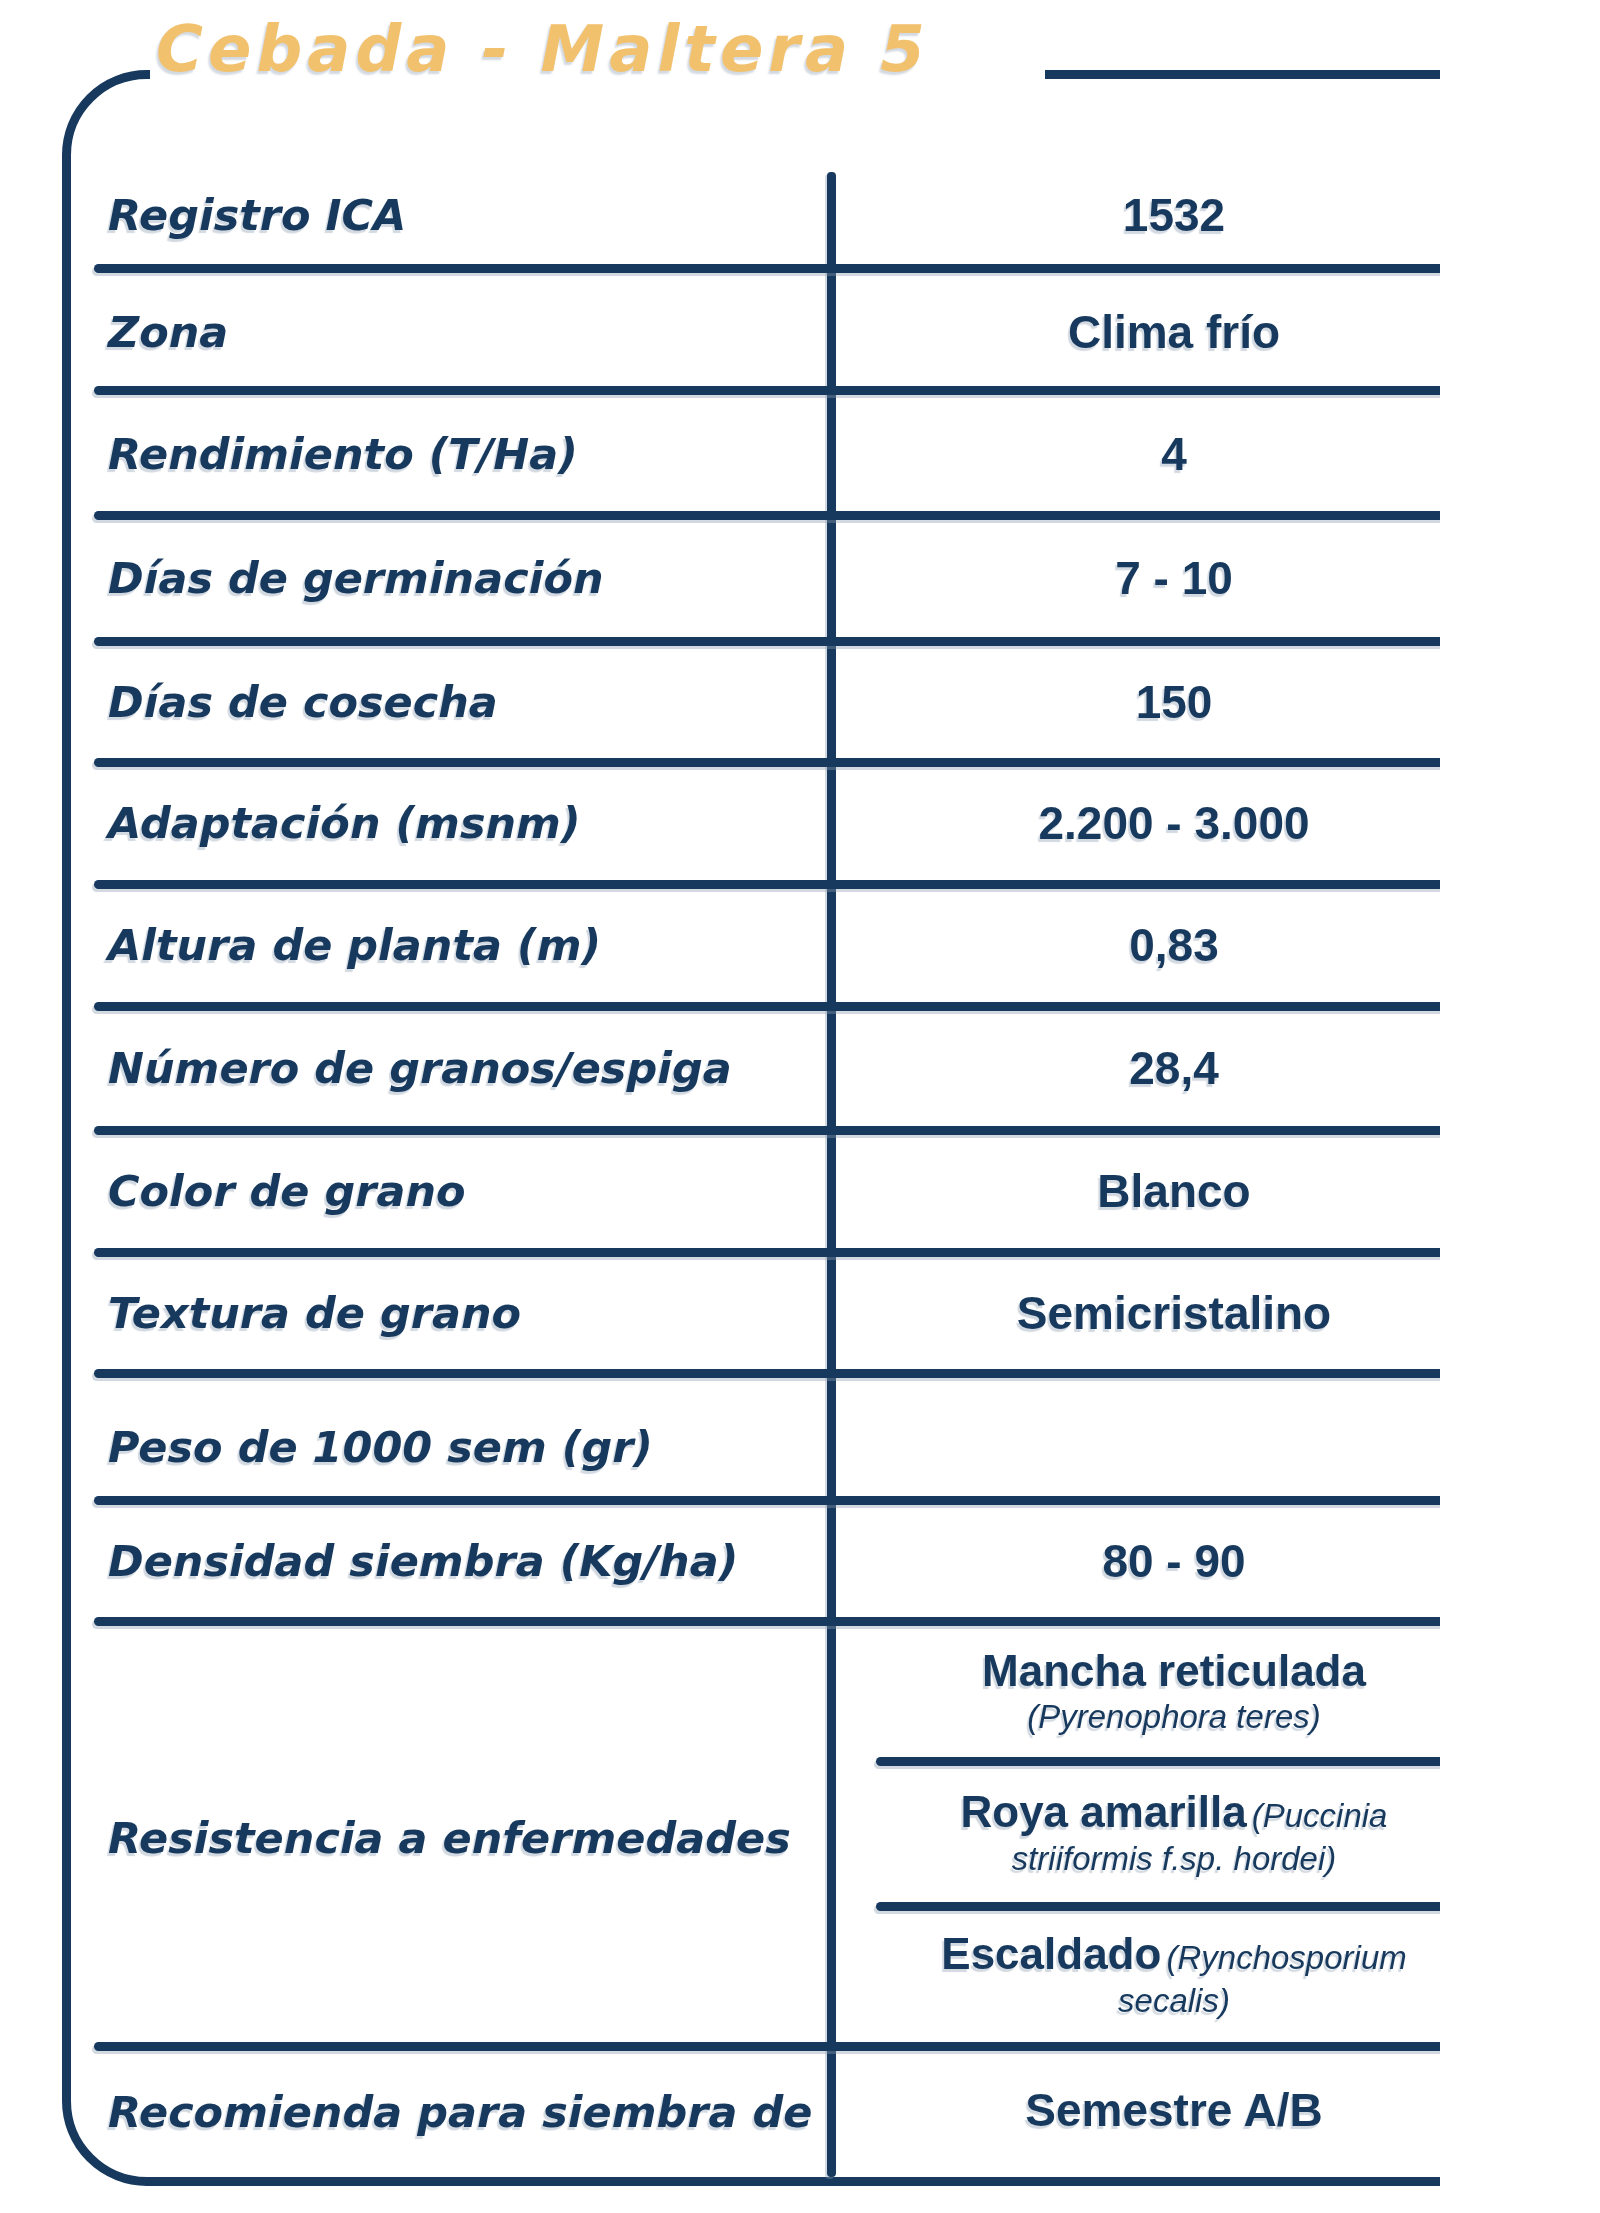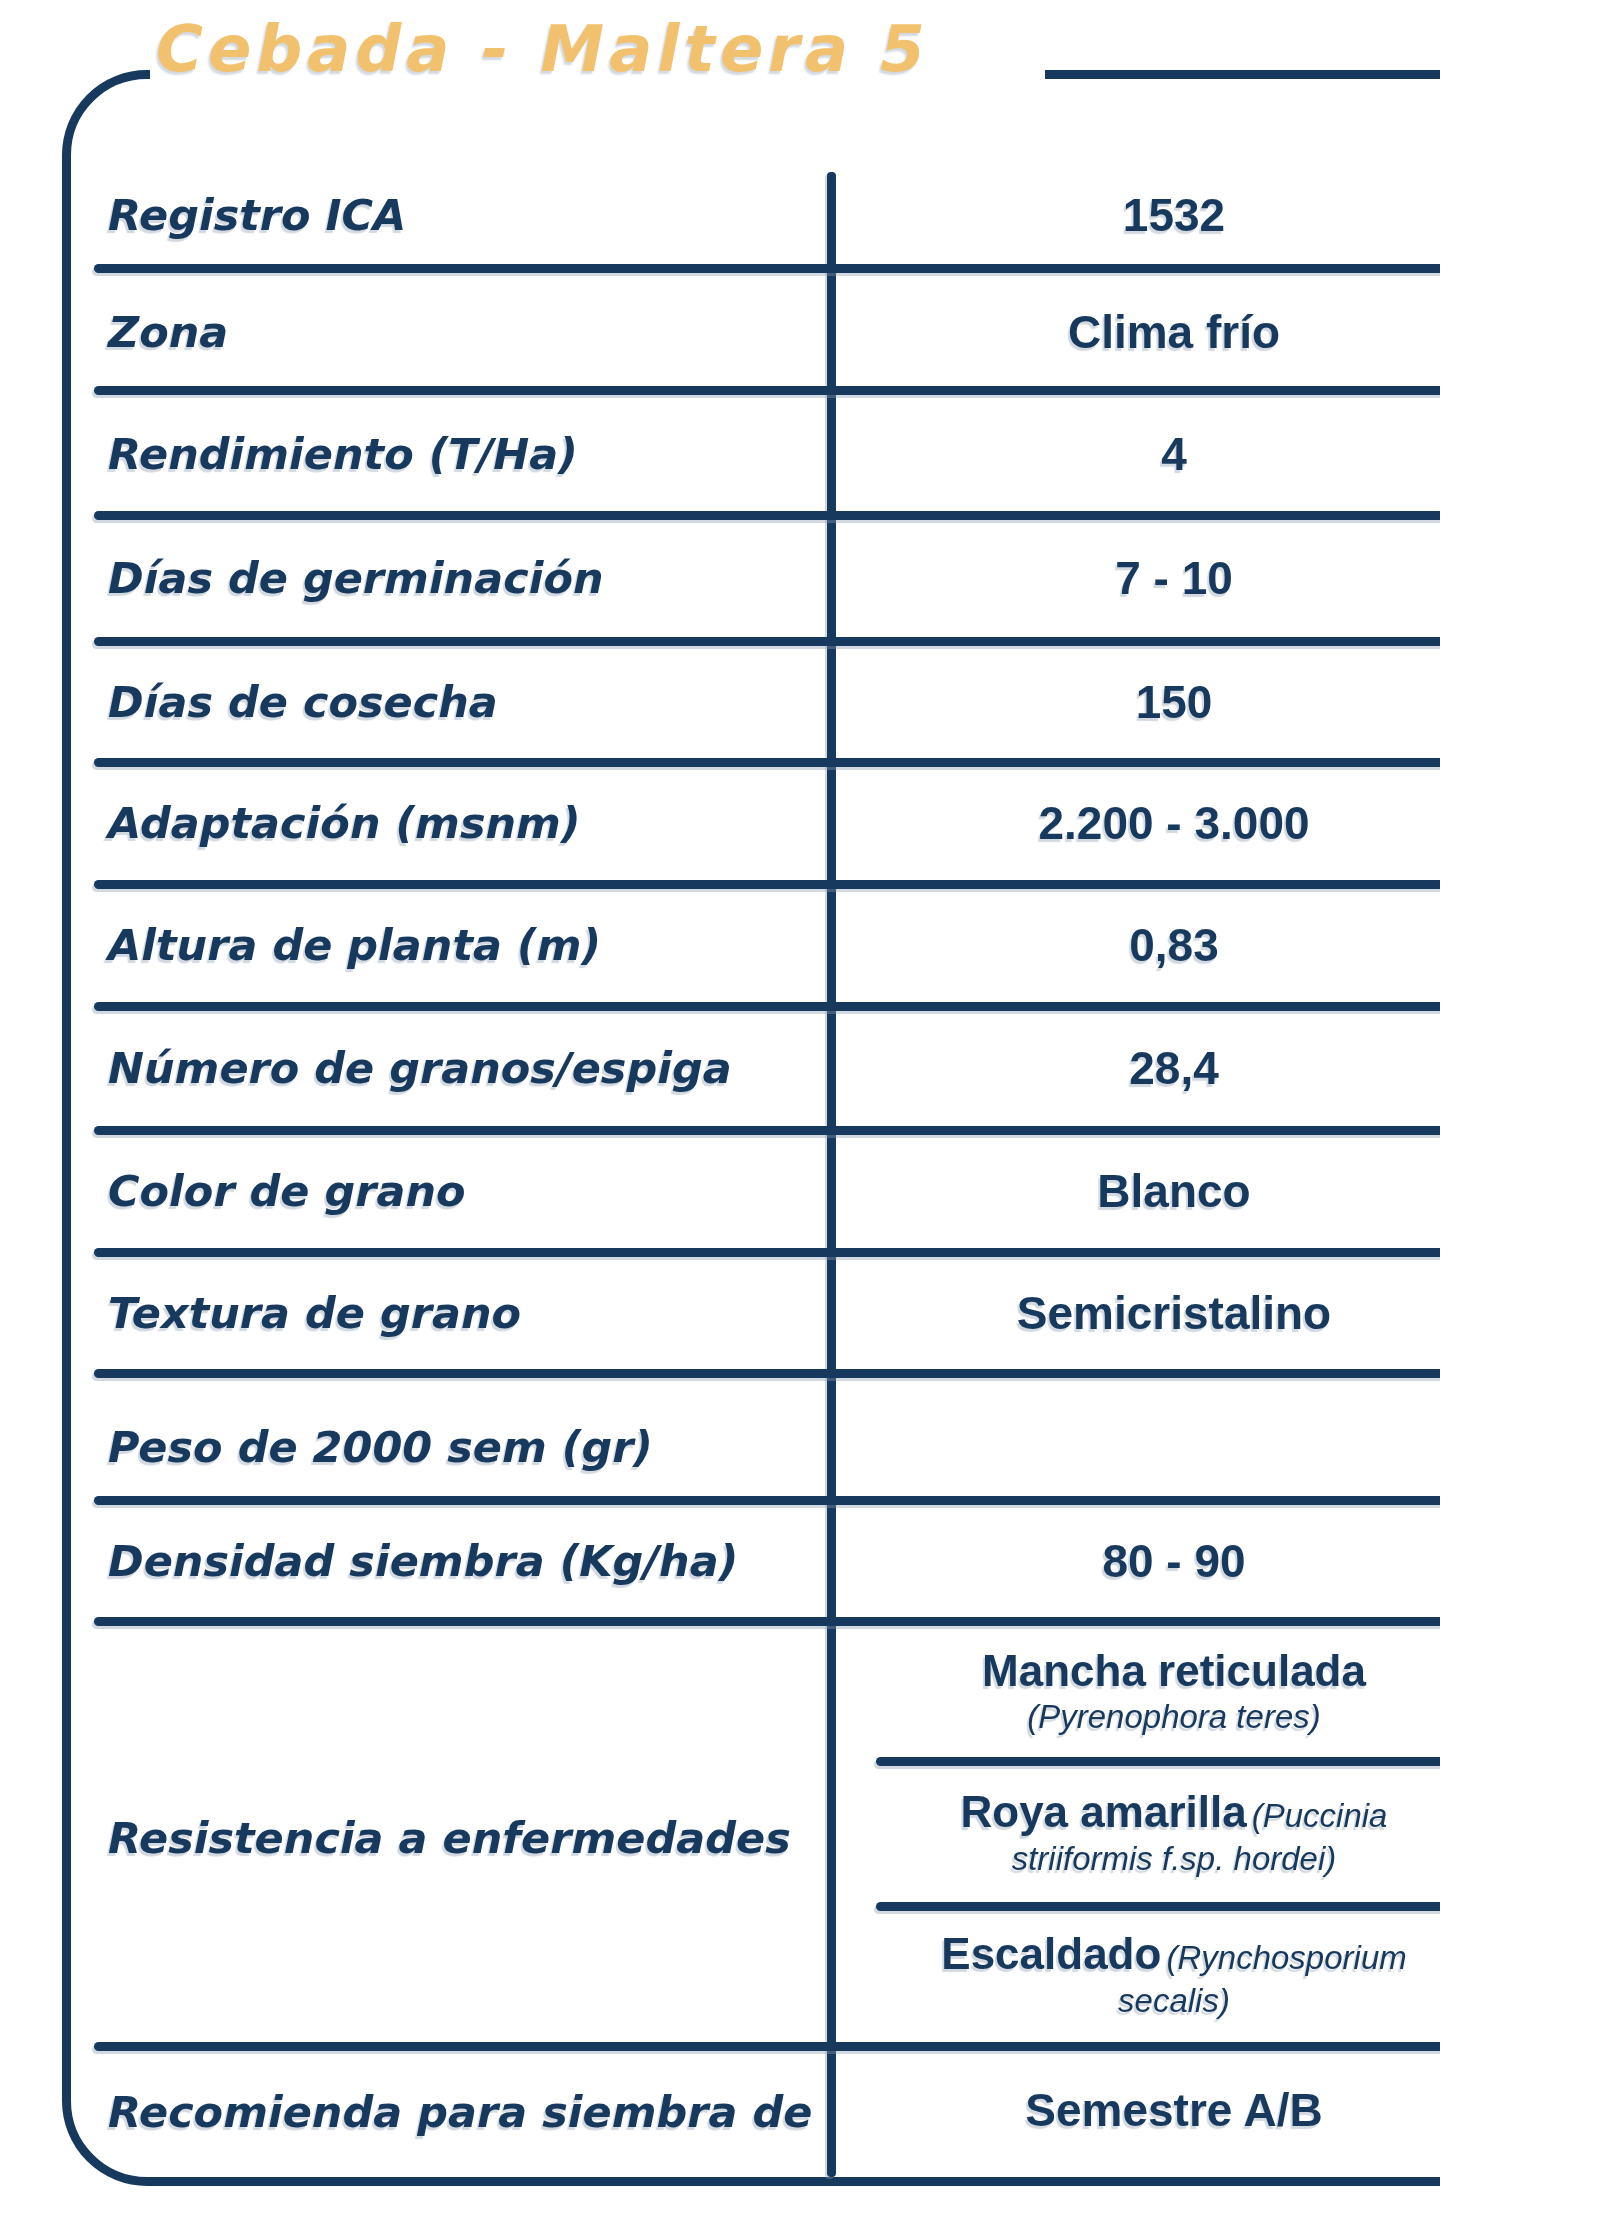--- a/index.html
+++ b/index.html
@@ -107,21 +107,21 @@
 
   <div class="cell label" style="top:1038px">Número de granos/espiga</div>
   <div class="cell value" style="top:1038px">28,4</div>
 
   <div class="cell label" style="top:1161px">Color de grano</div>
   <div class="cell value" style="top:1161px">Blanco</div>
 
   <div class="cell value" style="top:1283px">Semicristalino</div>
   <div class="cell label" style="top:1283px">Textura de grano</div>
 
-  <div class="cell label" style="top:1417px">Peso de 2000 sem (gr)</div>
+  <div class="cell label" style="top:1417px">Peso de 1000 sem (gr)</div>
 
   <div class="cell label" style="top:1531px">Densidad siembra (Kg/ha)</div>
   <div class="cell value" style="top:1531px">80 - 90</div>
 
   <div class="cell label" style="top:1808px">Resistencia a enfermedades</div>
 
   <div class="dcell" style="top:1626px;height:132px">
     <div class="dwrap d1">
       <span class="dname">Mancha reticulada</span>
       <span class="dsci">(Pyrenophora teres)</span>

